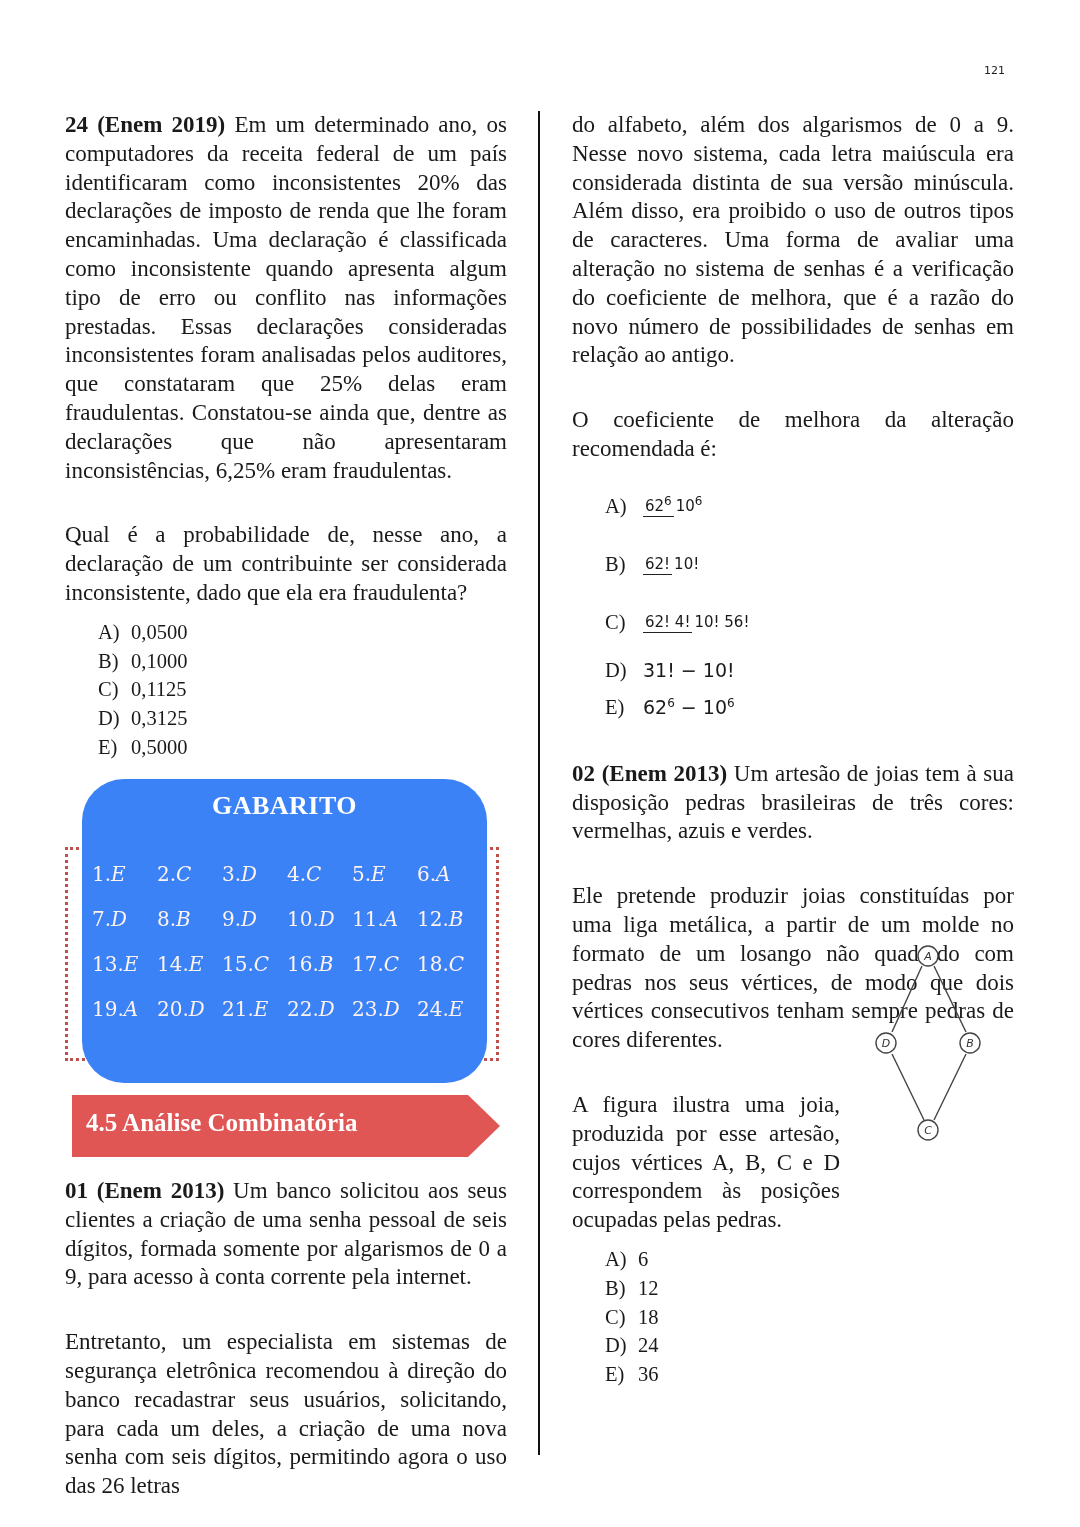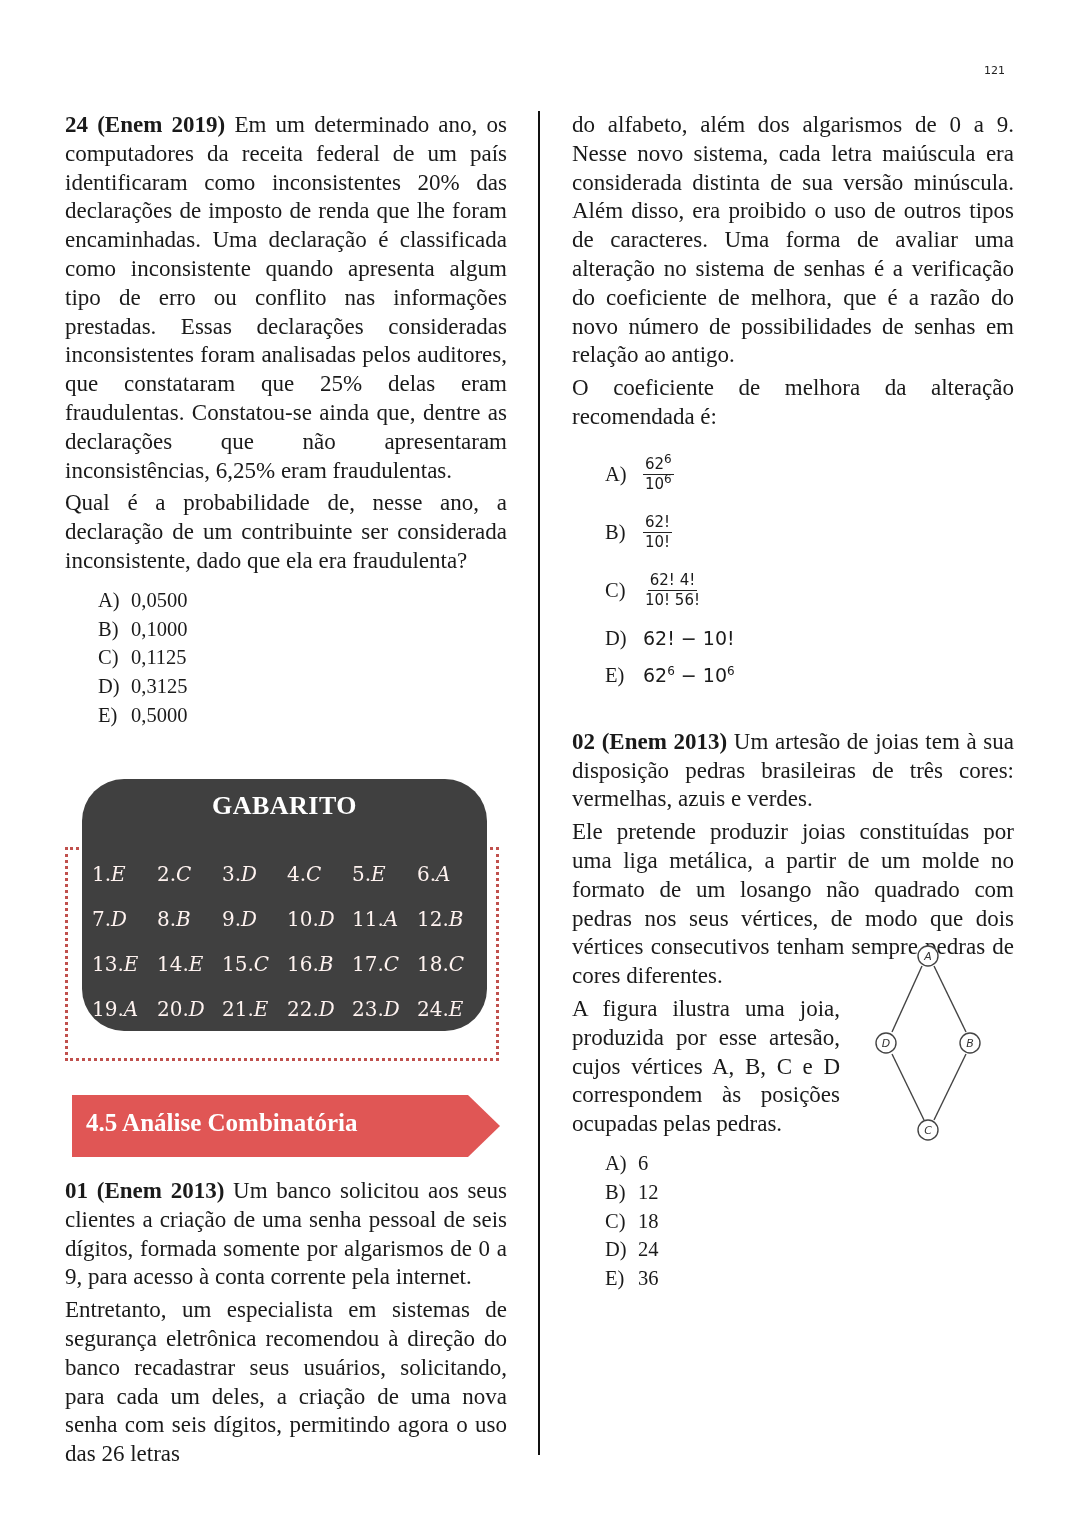--- a/index.html
+++ b/index.html
@@ -4,49 +4,49 @@
 <style>
   html, body { margin: 0; padding: 0; background: #ffffff; }
   body { width: 1080px; height: 1527px; position: relative; overflow: hidden;
          font-family: "Liberation Serif", "DejaVu Serif", serif; color: #1a1a1a; }
   .page-number { position: absolute; top: 64px; left: 984px; font-family: "DejaVu Sans", sans-serif; font-size: 11px; color: #222; }
   .col-divider { position: absolute; left: 538px; top: 111px; width: 2px; height: 1344px; background: #111; }
   .col { position: absolute; top: 111px; width: 442px; }
   .col-left { left: 65px; }
   .col-right { left: 572px; }
   p { margin: 0; font-size: 23px; line-height: 28.8px; text-align: justify; }
-  .para-gap { margin-top: 4px; }
+  .para-gap { margin-top: 36px; }
   b.qhead { font-weight: bold; }
   .options { margin-top: 10px; padding-left: 33px; font-size: 20.5px; line-height: 28.8px; }
   .options .opt { display: flex; }
   .options .letter { width: 33px; }
 
   
   .gab-wrap { position: absolute; left: 65px; top: 779px; width: 438px; height: 285px; }
   .gab-dotted { position: absolute; left: 0; top: 68px; width: 434px; height: 214px;
                 border: 3px dotted #c0504d; box-sizing: border-box; }
-  .gab-box { position: absolute; left: 17px; top: 0; width: 405px; height: 252px;
-             background: #404040; border-radius: 42px; }
+  .gab-box { position: absolute; left: 17px; top: 0; width: 405px; height: 304px;
+             background: #3b82f6; border-radius: 42px; }
   .gab-title { position: absolute; left: 0; right: 0; top: 12px; text-align: center;
                font-family: "Liberation Serif", serif; font-weight: bold; font-size: 26px; color: #fff; letter-spacing: 0.5px; }
   .gab-grid { position: absolute; left: 10px; top: 72px; width: 390px; }
   .gab-row { display: flex; height: 45px; align-items: center; }
   .gab-cell { width: 65px; font-family: "DejaVu Serif", serif; font-size: 20px; color: #fff3f0; }
   .gab-cell .ans { font-style: italic; }
 
   
   .banner { position: absolute; left: 72px; top: 1095px; width: 428px; height: 62px; padding-left: 30px; }
   .banner svg { position: absolute; left: 0; top: 0; }
   .banner-text { position: absolute; left: 14px; top: 14px; font-weight: bold; font-size: 25px; color: #fff; font-family: "Liberation Serif", serif; }
 
   
   .math { font-family: "DejaVu Sans", sans-serif; }
   .frac-opt { display: flex; align-items: center; height: 58px; padding-left: 33px; }
   .frac-opt .letter { width: 38px; font-size: 20.5px; }
-  .frac { display: inline-flex; flex-direction: column; align-items: center; font-size: 15px; line-height: 19px; }
+  .frac { display: inline-flex; flex-direction: row; align-items: center; font-size: 15px; line-height: 19px; }
   .frac .num { padding: 0 2px; border-bottom: 1.5px solid #222; }
   .frac .den { padding: 0 2px; }
   .inline-opt { display: flex; align-items: center; height: 37px; padding-left: 33px; }
   .inline-opt .letter { width: 38px; font-size: 20.5px; }
   .inline-opt .expr { font-size: 19px; }
   sup { font-size: 12px; vertical-align: super; line-height: 0; }
   .fig-text { width: 268px; }
 </style>
 </head>
 <body>
@@ -155,21 +155,21 @@
     </div>
     <div class="frac-opt">
       <span class="letter">C)</span>
       <span class="frac math">
         <span class="num">62! 4!</span>
         <span class="den">10! 56!</span>
       </span>
     </div>
     <div class="inline-opt">
       <span class="letter">D)</span>
-      <span class="expr math">62! − 10!</span>
+      <span class="expr math">31! − 10!</span>
     </div>
     <div class="inline-opt">
       <span class="letter">E)</span>
       <span class="expr math"><span>62</span><sup>6</sup><span> − </span><span>10</span><sup>6</sup></span>
     </div>
   </div>
 
   <p style="margin-top:34px;"><b class="qhead">02 (Enem 2013)</b><span> Um artesão de joias tem à sua disposição pedras brasileiras de três cores: vermelhas, azuis e verdes.</span></p>
   <p class="para-gap"><span>Ele pretende produzir joias constituídas por uma liga metálica, a partir de um molde no formato de um losango não quadrado com pedras nos seus vértices, de modo que dois vértices consecutivos tenham sempre pedras de cores diferentes.</span></p>
   <div class="fig-text para-gap">

